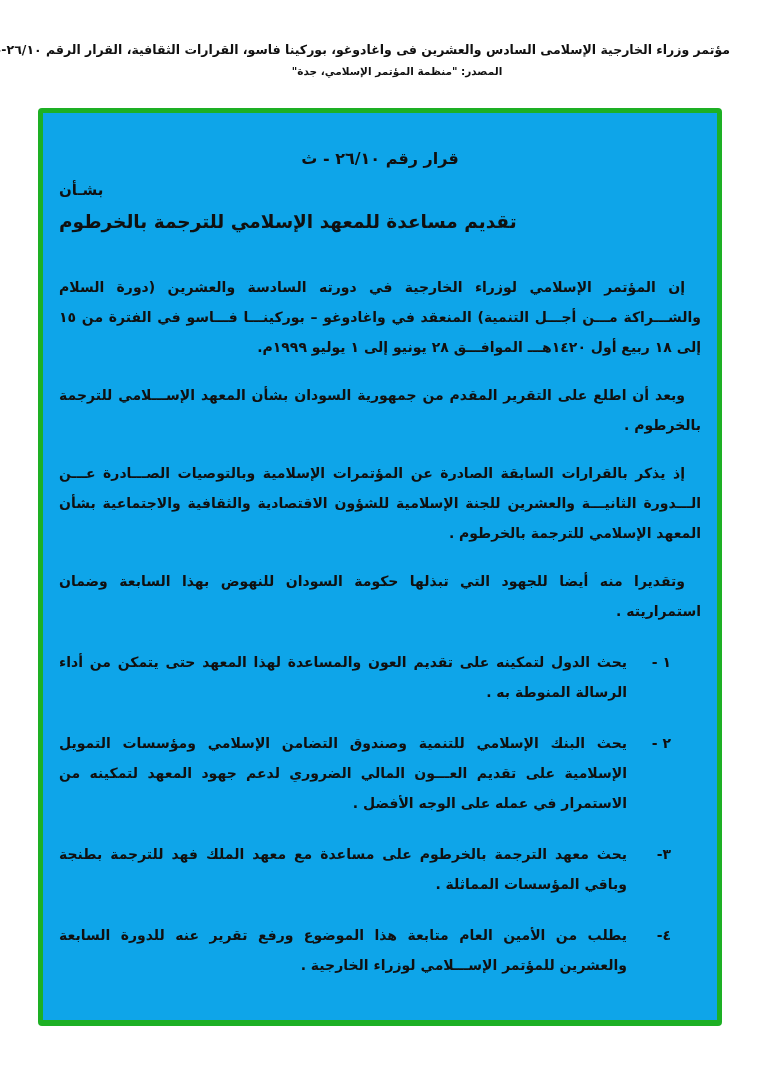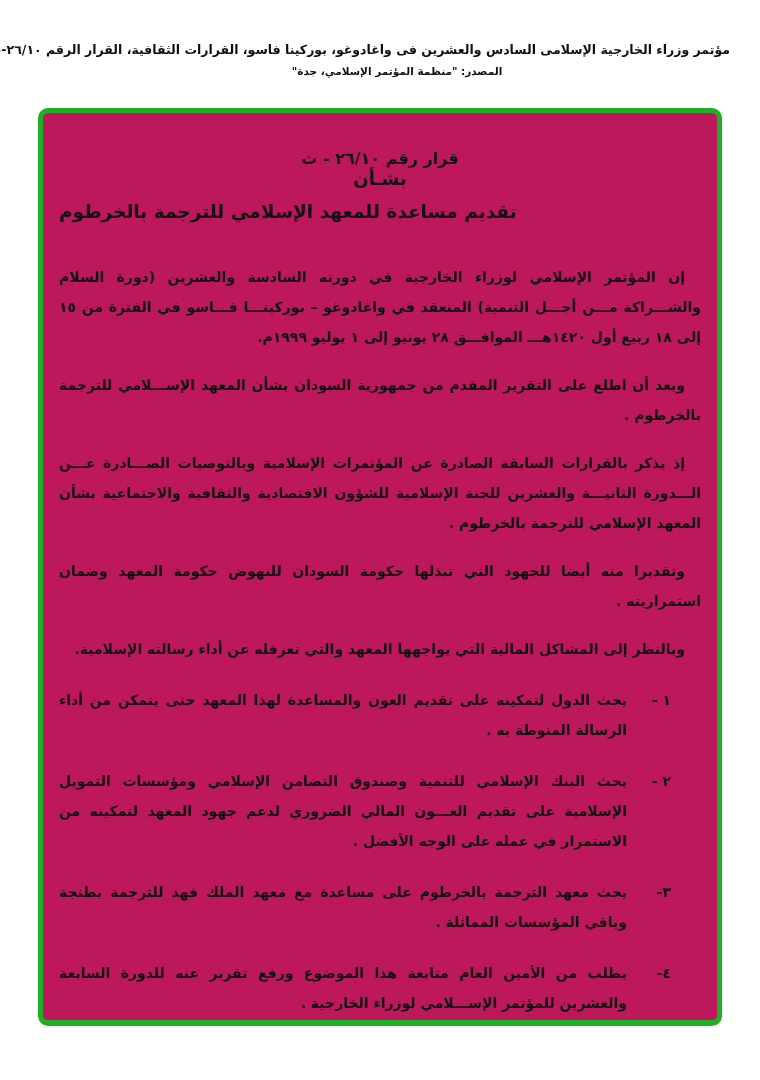--- a/index.html
+++ b/index.html
@@ -22,31 +22,31 @@
     margin-top: 8px; margin-left: 0; padding-left: 36px;
     font-size: 10.5px; font-weight: 700;
     text-align: center;
   }
 
   
   .doc-box {
     position: absolute; left: 38px; top: 108px; width: 684px; height: 918px;
     border: 5px solid var(--green);
     border-bottom-width: 6px;
-    border-radius: 10px;
-    background: #be185d;
+    border-radius: 4px;
+    background: #0ea5e9;
   }
   .box-content {
     direction: rtl;
     padding: 30px 16px 0 16px;
     height: 100%;
   }
 
   .t1 { text-align: center; font-size: 16px; font-weight: 700; margin-top: 6px; }
-  .t2 { text-align: center; font-size: 18px; font-weight: 700; margin-top: 0; }
+  .t2 { text-align: left; font-size: 15px; font-weight: 700; margin-top: 13px; }
   .t3 { text-align: left; font-size: 18.5px; font-weight: 700; margin-top: 12px; }
 
   .body-text { margin-top: 40px; font-size: 14px; font-weight: 700; line-height: 30px; }
   .body-text p {
     text-align: justify;
     text-indent: 16px;
     margin-top: 18px;
   }
   .body-text p:first-child { margin-top: 16px; }
 
@@ -69,22 +69,21 @@
     <div class="box-content">
 
       <div class="t1">قرار رقم ٢٦/١٠ - ث</div>
       <div class="t2">بشـأن</div>
       <div class="t3">تقديم مساعدة للمعهد الإسلامي للترجمة بالخرطوم</div>
 
       <div class="body-text">
         <p>إن المؤتمر الإسلامي لوزراء الخارجية في دورته السادسة والعشرين (دورة السلام والشـــراكة مـــن أجـــل التنمية) المنعقد في واغادوغو – بوركينـــا فـــاسو في الفترة من ١٥ إلى ١٨ ربيع أول ١٤٢٠هـــ الموافـــق ٢٨ يونيو إلى ١ يوليو ١٩٩٩م.</p>
         <p>وبعد أن اطلع على التقرير المقدم من جمهورية السودان بشأن المعهد الإســـلامي للترجمة بالخرطوم .</p>
         <p>إذ يذكر بالقرارات السابقة الصادرة عن المؤتمرات الإسلامية وبالتوصيات الصـــادرة عـــن الـــدورة الثانيـــة والعشرين للجنة الإسلامية للشؤون الاقتصادية والثقافية والاجتماعية بشأن المعهد الإسلامي للترجمة بالخرطوم .</p>
-        <p>وتقديرا منه أيضا للجهود التي تبذلها حكومة السودان للنهوض حكومة المعهد وضمان استمراريته .</p>
-        <p>وبالنظر إلى المشاكل المالية التي يواجهها المعهد والتي تعرقله عن أداء رسالته الإسلامية.</p>
+        <p>وتقديرا منه أيضا للجهود التي تبذلها حكومة السودان للنهوض بهذا السابعة وضمان استمراريته .</p>
       </div>
 
       <div class="items">
         <div class="item">
           <div class="item-num">١ -</div>
           <div class="item-text">يحث الدول لتمكينه على تقديم العون والمساعدة لهذا المعهد حتى يتمكن من أداء الرسالة المنوطة به .</div>
         </div>
         <div class="item">
           <div class="item-num">٢ -</div>
           <div class="item-text">يحث  البنك الإسلامي للتنمية وصندوق التضامن الإسلامي ومؤسسات التمويل الإسلامية على تقديم العـــون المالي الضروري لدعم جهود المعهد لتمكينه من الاستمرار في عمله على الوجه الأفضل .</div>

